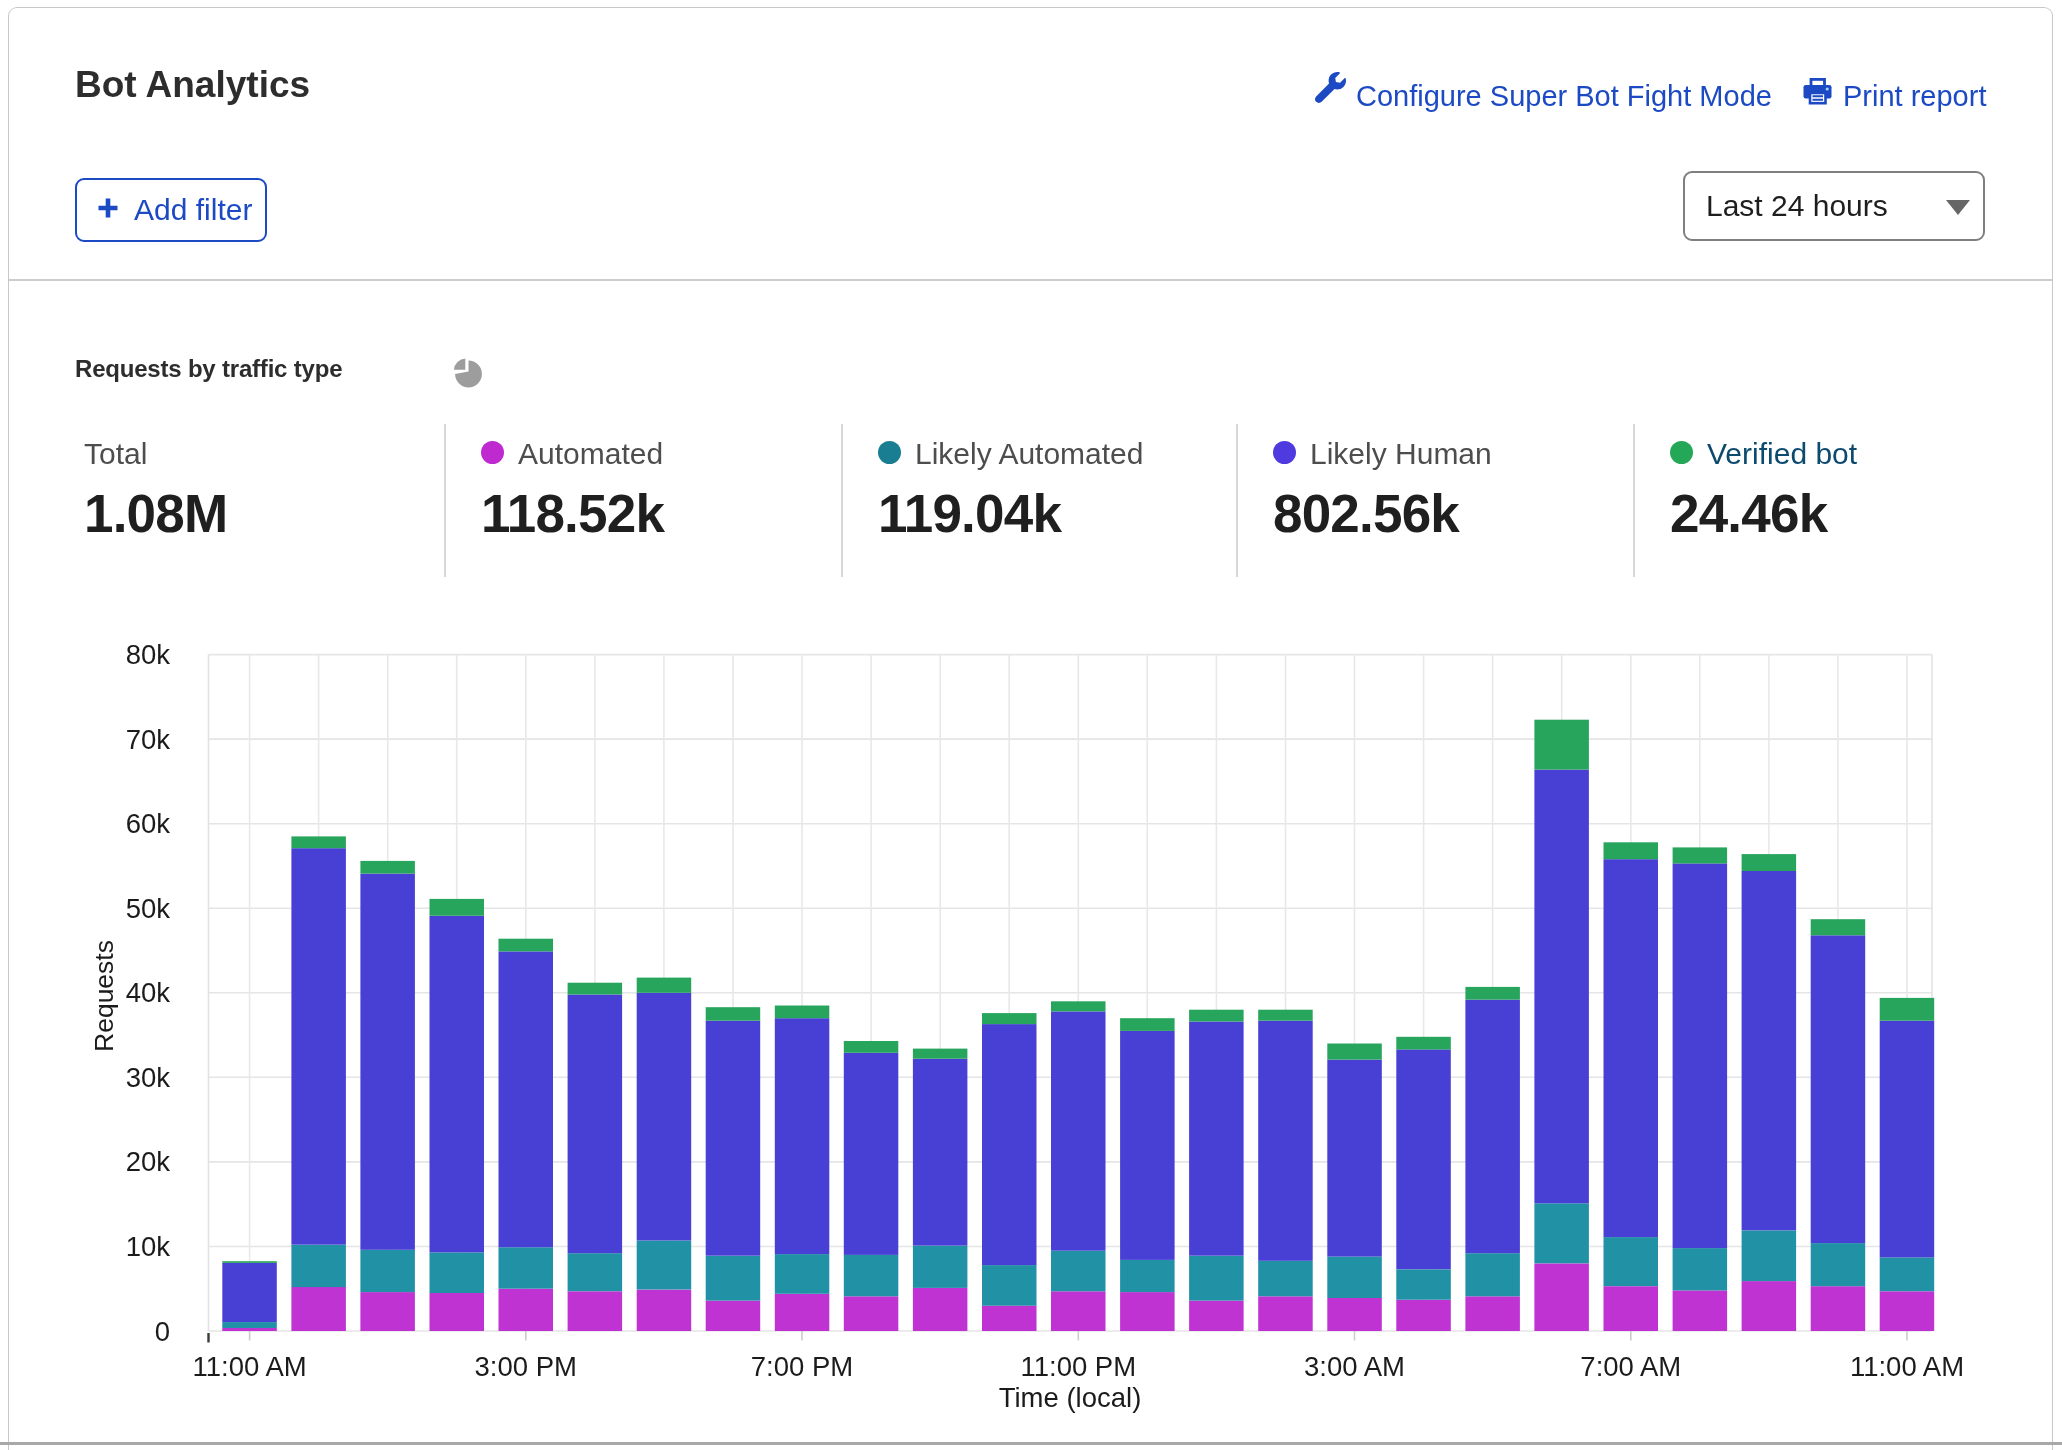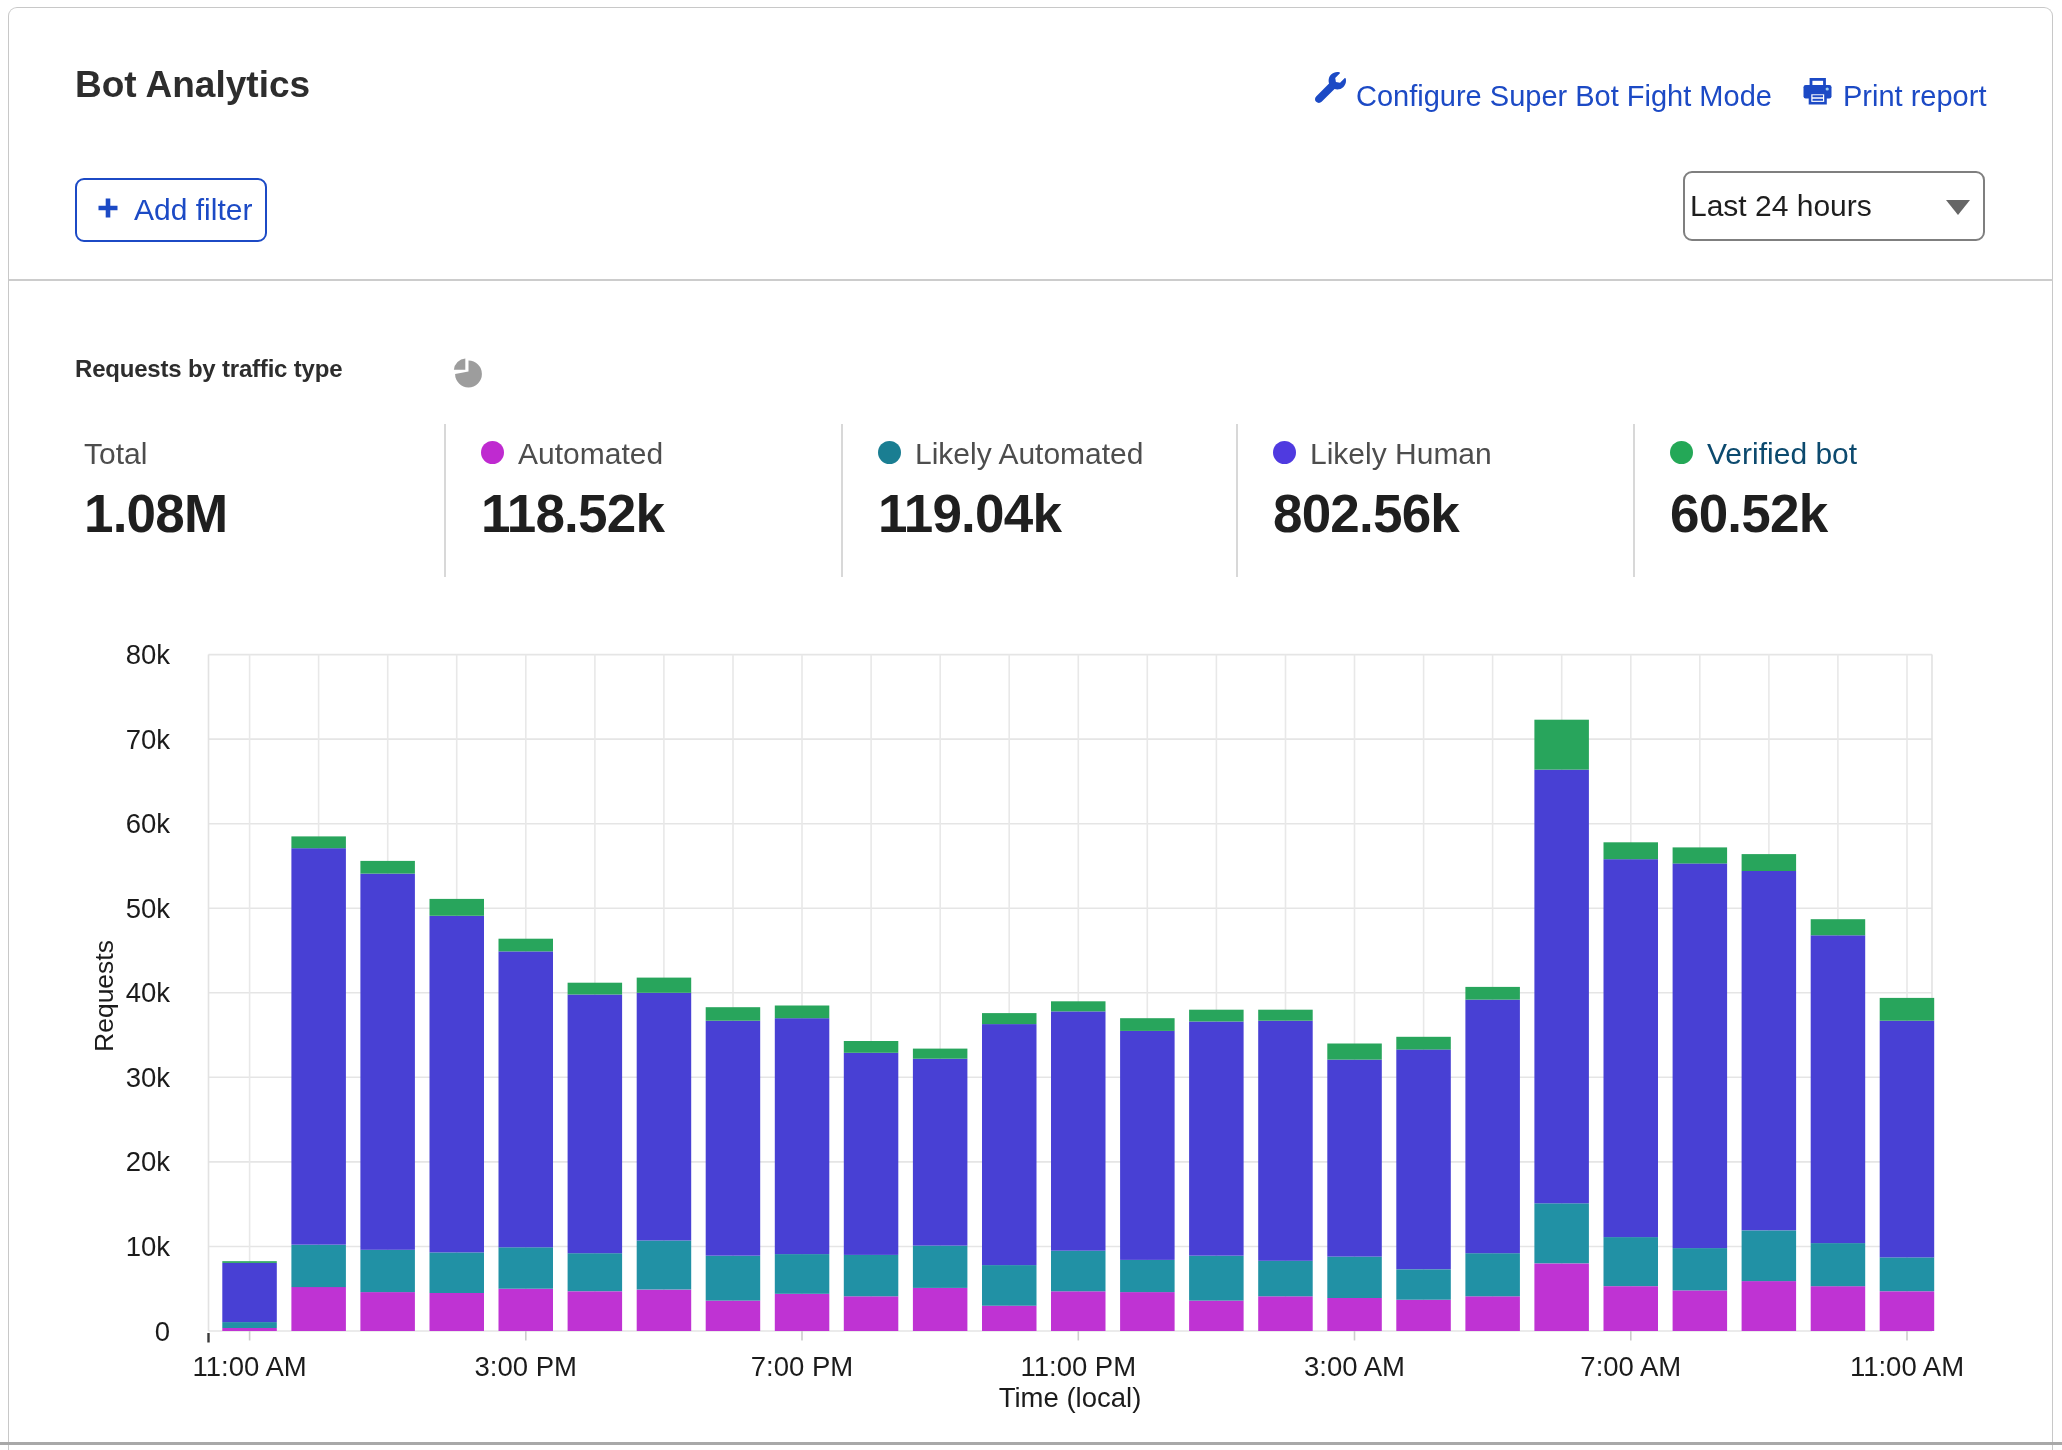--- a/index.html
+++ b/index.html
@@ -21,42 +21,42 @@
 <path d="M9.5 18.3 H20 M9.5 21.8 H20" stroke="#1c4ac5" stroke-width="2"></path>
 </svg>
 <div style="position:absolute;left:1843px;top:80px;font-size:29px;color:#1c4ac5">Print report</div>
 
 <div style="position:absolute;left:75px;top:178px;width:192px;height:64px;border:2.4px solid #1c4ac5;border-radius:9px"></div>
 <svg style="position:absolute;left:97px;top:197px" width="22" height="22" viewBox="0 0 22 22">
     <path d="M11 1.5 V20.5 M1.5 11 H20.5" stroke="#1c4ac5" stroke-width="4.6"></path>
   </svg>
 <div style="position:absolute;left:134px;top:193px;font-size:30px;color:#1c4ac5">Add filter</div>
 
-<div style="position:absolute;left:1683px;top:171px;width:302px;height:70px;border:2px solid #7f7f7f;border-radius:9px;font-size:30px;color:#1e1e1e;line-height:66px;padding-left:5px">Last 24 hours</div>
+<div style="position:absolute;left:1683px;top:171px;width:302px;height:70px;border:2px solid #7f7f7f;border-radius:9px;font-size:30px;color:#1e1e1e;line-height:66px;padding-left:21px">Last 24 hours</div>
 <div style="position:absolute;left:1946px;top:200px;width:0;height:0;border-left:12.5px solid transparent;border-right:12.5px solid transparent;border-top:15px solid #666"></div>
 
 <div style="position:absolute;left:75px;top:355px;font-size:24px;font-weight:700;letter-spacing:-0.2px;color:#2d2d2d">Requests by traffic type</div>
 <svg style="position:absolute;left:452px;top:358px" width="30" height="30" viewBox="0 0 30 30">
     <path fill="#9d9d9d" d="M16.5 13.5 V 2.6 A 13.4 13.4 0 1 1 3.1 16 Z"></path>
     <path fill="#9d9d9d" d="M13.3 11.8 H 1.9 A 12.4 12.4 0 0 1 13.3 0.4 Z"></path>
   </svg>
 <div style="position:absolute;left:84px;top:437px;font-size:30px;color:#4d4d4d">Total</div>
 <div style="position:absolute;left:84px;top:483px;font-size:53px;font-weight:700;color:#1f1f1f;letter-spacing:-0.8px">1.08M</div>
 <div style="position:absolute;left:481px;top:441px;width:23px;height:23px;border-radius:50%;background:#bf2ad0"></div>
 <div style="position:absolute;left:518px;top:437px;font-size:30px;color:#4d4d4d">Automated</div>
 <div style="position:absolute;left:481px;top:483px;font-size:53px;font-weight:700;color:#1f1f1f;letter-spacing:-0.8px">118.52k</div>
 <div style="position:absolute;left:878px;top:441px;width:23px;height:23px;border-radius:50%;background:#1a7e92"></div>
 <div style="position:absolute;left:915px;top:437px;font-size:30px;color:#4d4d4d">Likely Automated</div>
 <div style="position:absolute;left:878px;top:483px;font-size:53px;font-weight:700;color:#1f1f1f;letter-spacing:-0.8px">119.04k</div>
 <div style="position:absolute;left:1273px;top:441px;width:23px;height:23px;border-radius:50%;background:#4f3ae0"></div>
 <div style="position:absolute;left:1310px;top:437px;font-size:30px;color:#4d4d4d">Likely Human</div>
 <div style="position:absolute;left:1273px;top:483px;font-size:53px;font-weight:700;color:#1f1f1f;letter-spacing:-0.8px">802.56k</div>
 <div style="position:absolute;left:1670px;top:441px;width:23px;height:23px;border-radius:50%;background:#24a857"></div>
 <div style="position:absolute;left:1707px;top:437px;font-size:30px;color:#0c4a6e">Verified bot</div>
-<div style="position:absolute;left:1670px;top:483px;font-size:53px;font-weight:700;color:#1f1f1f;letter-spacing:-0.8px">60.52k</div>
+<div style="position:absolute;left:1670px;top:483px;font-size:53px;font-weight:700;color:#1f1f1f;letter-spacing:-0.8px">24.46k</div>
 <div style="position:absolute;left:444px;top:424px;width:1.6px;height:153px;background:#d8d8d8"></div>
 <div style="position:absolute;left:841px;top:424px;width:1.6px;height:153px;background:#d8d8d8"></div>
 <div style="position:absolute;left:1236px;top:424px;width:1.6px;height:153px;background:#d8d8d8"></div>
 <div style="position:absolute;left:1633px;top:424px;width:1.6px;height:153px;background:#d8d8d8"></div>
 <svg style="position:absolute;left:0;top:600px" width="2062" height="850" viewBox="0 600 2062 850" font-family="Liberation Sans, sans-serif">
     <line x1="208.5" y1="1331.0" x2="1932.0" y2="1331.0" stroke="#e5e5e5" stroke-width="1.6"></line>
     <line x1="208.5" y1="1246.5" x2="1932.0" y2="1246.5" stroke="#e5e5e5" stroke-width="1.6"></line>
     <line x1="208.5" y1="1161.9" x2="1932.0" y2="1161.9" stroke="#e5e5e5" stroke-width="1.6"></line>
     <line x1="208.5" y1="1077.3" x2="1932.0" y2="1077.3" stroke="#e5e5e5" stroke-width="1.6"></line>
     <line x1="208.5" y1="992.8" x2="1932.0" y2="992.8" stroke="#e5e5e5" stroke-width="1.6"></line>

